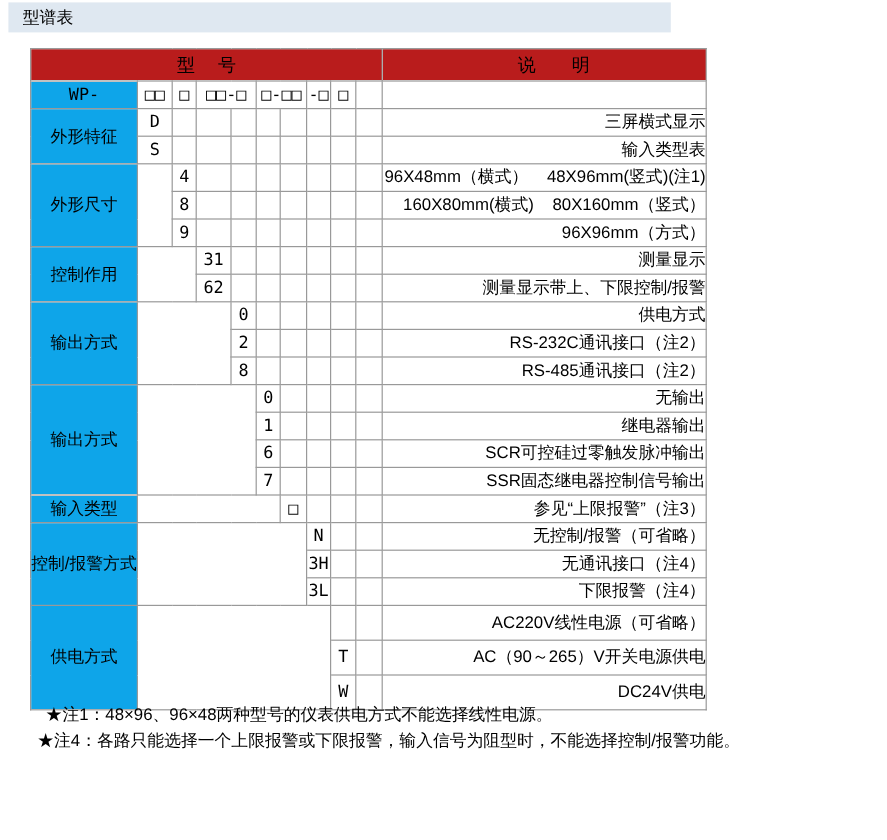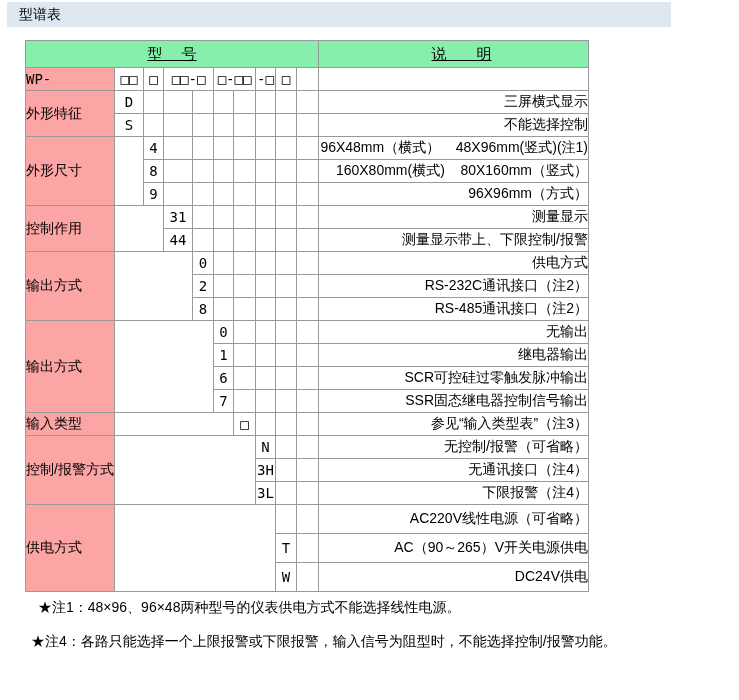--- a/index.html
+++ b/index.html
@@ -1,42 +1,42 @@
 <!DOCTYPE html>
 <html><head>
 <meta charset="utf-8">
 <style>
   html,body { margin:0; padding:0; }
   body {
     width:739px; height:700px; background:#ffffff; color:#000;
     font-family:"Liberation Sans", sans-serif; position:relative; overflow:hidden;
   }
   .title-bar {
-    position:absolute; left:7px; top:2px; width:664px; height:25px;
+    position:absolute; left:7px; top:2px; width:552px; height:25px;
     background:#dfe8f1; font-size:14px; line-height:25px;
     padding-left:12px; box-sizing:border-box;
   }
   table.spec {
     position:absolute; left:25px; top:40px;
     border-collapse:collapse; table-layout:fixed;
     border:1px solid #8a8a8a;
   }
   table.spec td {
     border:1px solid #999999; padding:0; overflow:hidden;
     font-size:14px; vertical-align:middle; height:22px;
   }
-  tr.hdr td { height:26px; background:#86efac; text-align:center; font-size:15px;text-decoration:underline; }
+  tr.hdr td { height:26px; background:#b91c1c; text-align:center; font-size:15px; }
   tr.pwr td { height:28px; }
-  td.lbl { background:#fca5a5; }
+  td.lbl { background:#0ea5e9; text-align:center; }
   td.val { text-align:center; font-family:"DejaVu Sans Mono", monospace; font-size:13px; }
   td.desc { text-align:right; padding-left:10px; white-space:pre; }
   tr.hdr td.desc { text-align:center; padding-left:16px; }
   td.mono { font-family:"DejaVu Sans Mono", monospace; font-size:13px; }
   .notes { position:absolute; left:31px; top:584px; font-size:14px; line-height:22px; }
-  .note-line { white-space:pre;margin-top:12px; }
+  .note-line { white-space:pre; }
   .note-line.indent1 { padding-left:7px; }
 </style>
 </head>
 <body>
 
 <div class="title-bar">型谱表</div>
 
 <table class="spec">
   <colgroup>
     <col style="width:89px">
@@ -86,21 +86,21 @@
   <tr>
     <td class="val">S</td>
     <td></td>
         <td></td>
         <td></td>
         <td></td>
         <td></td>
         <td></td>
         <td></td>
         <td></td>
-    <td class="desc">不能选择控制</td>
+    <td class="desc">输入类型表</td>
   </tr>
 
   <tr>
     <td class="lbl" rowspan="3">外形尺寸</td>
     <td rowspan="3"></td>
     <td class="val">4</td>
     <td></td>
         <td></td>
         <td></td>
         <td></td>
@@ -138,21 +138,21 @@
     <td class="val">31</td>
     <td></td>
         <td></td>
         <td></td>
         <td></td>
         <td></td>
         <td></td>
     <td class="desc">测量显示</td>
   </tr>
   <tr>
-    <td class="val">44</td>
+    <td class="val">62</td>
     <td></td>
         <td></td>
         <td></td>
         <td></td>
         <td></td>
         <td></td>
     <td class="desc">测量显示带上、下限控制/报警</td>
   </tr>
 
   <tr>
@@ -220,21 +220,21 @@
     <td class="desc">SSR固态继电器控制信号输出</td>
   </tr>
 
   <tr>
     <td class="lbl">输入类型</td>
     <td colspan="5"></td>
     <td class="val">□</td>
     <td></td>
         <td></td>
         <td></td>
-    <td class="desc">参见“输入类型表”（注3）</td>
+    <td class="desc">参见“上限报警”（注3）</td>
   </tr>
 
   <tr>
     <td class="lbl" rowspan="3">控制/报警方式</td>
     <td colspan="6" rowspan="3"></td>
     <td class="val">N</td>
     <td></td>
         <td></td>
     <td class="desc">无控制/报警（可省略）</td>
   </tr>

